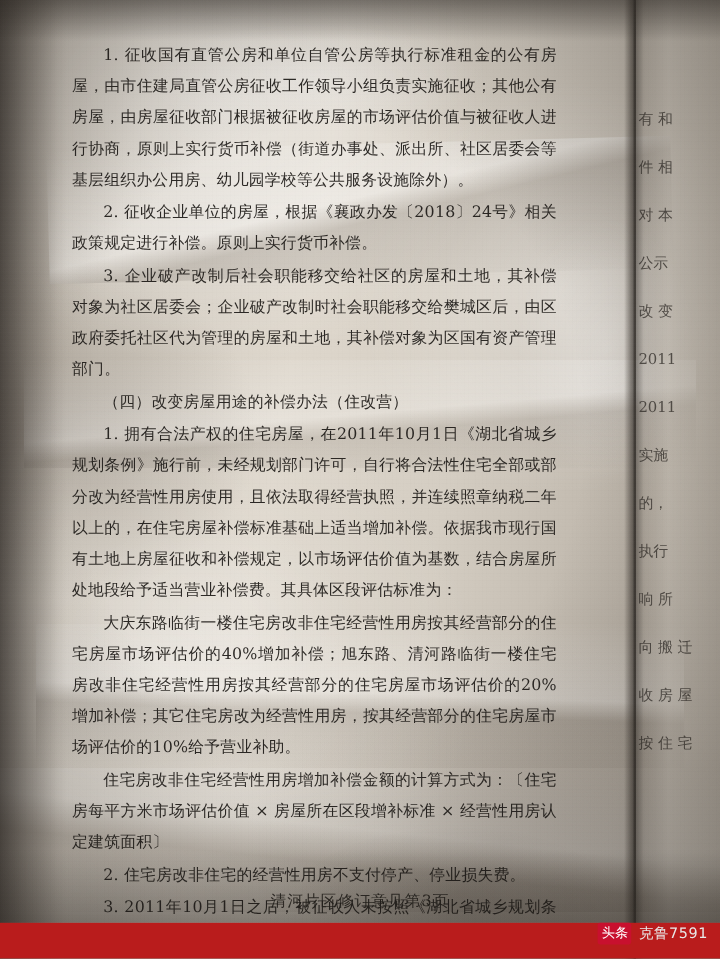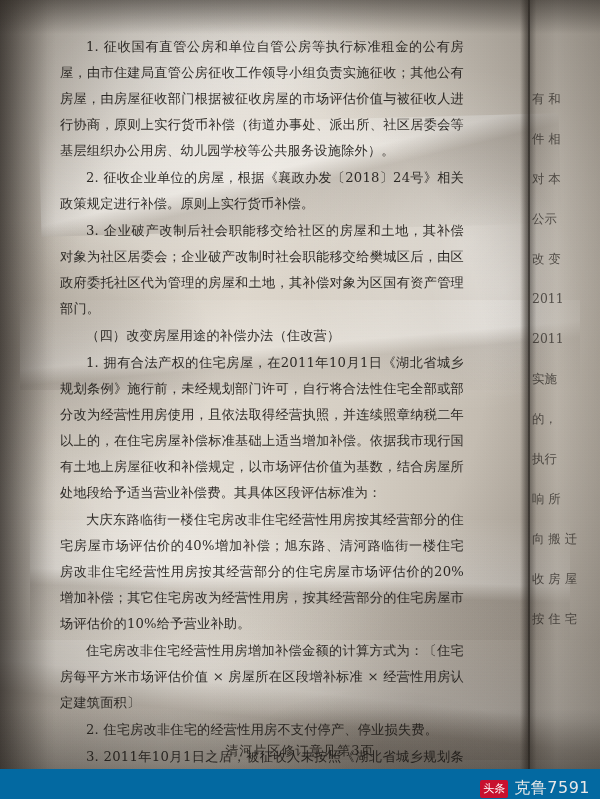--- a/index.html
+++ b/index.html
@@ -152,23 +152,23 @@
     opacity: 0.9;
     filter: blur(0.2px);
     letter-spacing: 1px;
   }
 
   
   .bottom-bar {
     position: absolute;
     left: 0; right: 0; bottom: 0;
     height: 30px;
-    background: #0369a1;
+    background: #b91c1c;
     display: flex;
-    align-items: flex-end;
+    align-items: flex-start;
     justify-content: flex-end;
     padding-right: 10px;
     box-sizing: border-box;
   }
   .wm {
     display: flex;
     align-items: center;
     gap: 6px;
   }
   .wm-logo {
@@ -182,21 +182,21 @@
     font-family: "DejaVu Sans", sans-serif;
     font-size: 11px;
     line-height: 1;
     padding: 3px 3px 4px 3px;
     border-radius: 2px;
     letter-spacing: 0px;
   }
   .wm-text {
     color: #e8e8e8;
     font-family: "DejaVu Sans", sans-serif;
-    font-size: 16px;
+    font-size: 12px;
     letter-spacing: 0.5px;
   }
 
   
   .grain {
     position: absolute;
     inset: 0;
     opacity: 0.16;
     pointer-events: none;
     background-image:

